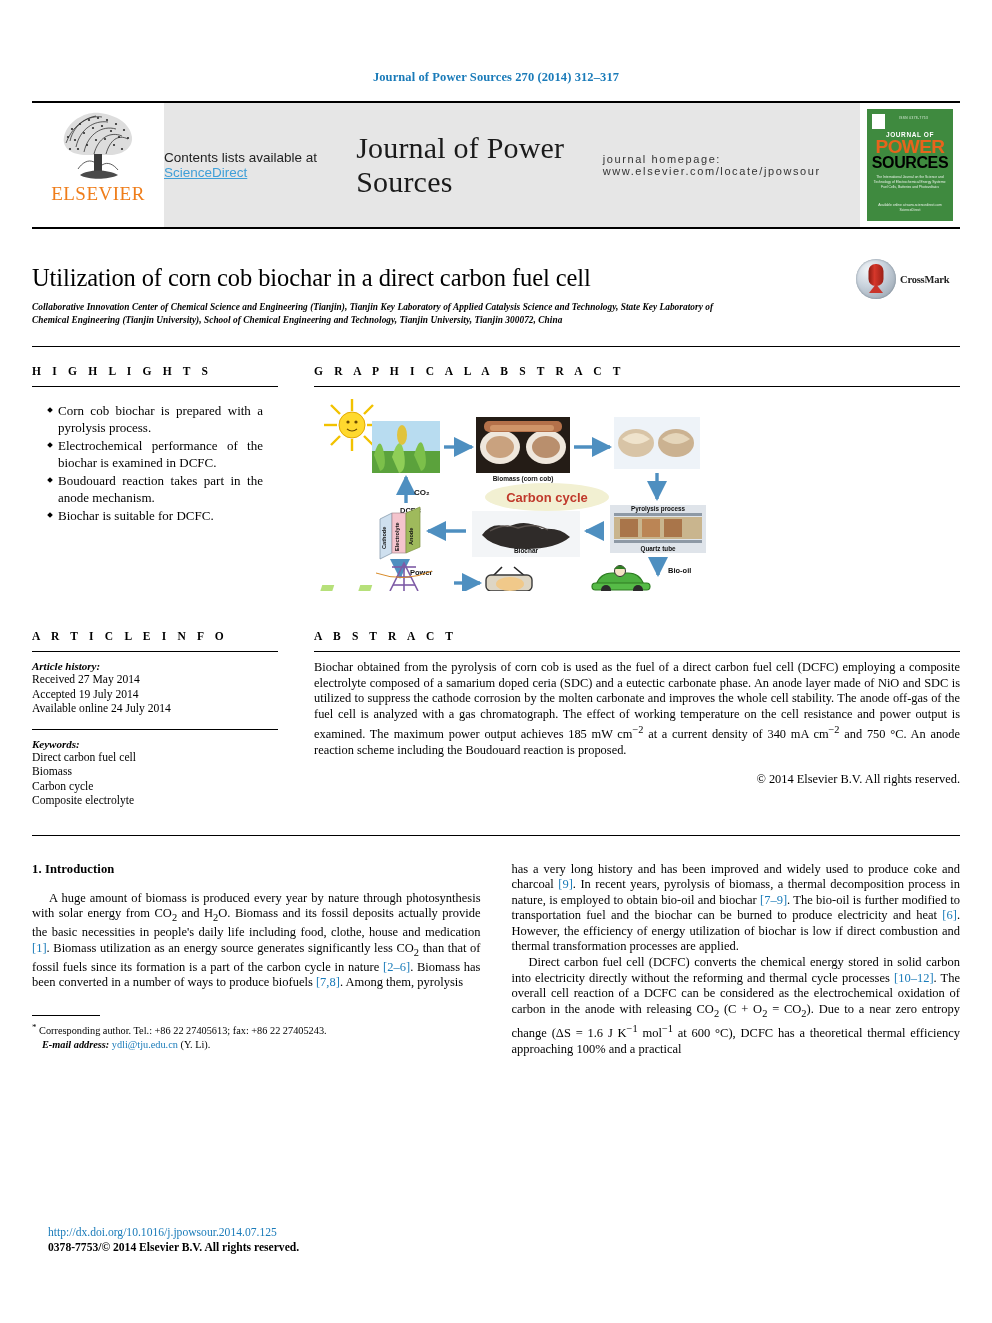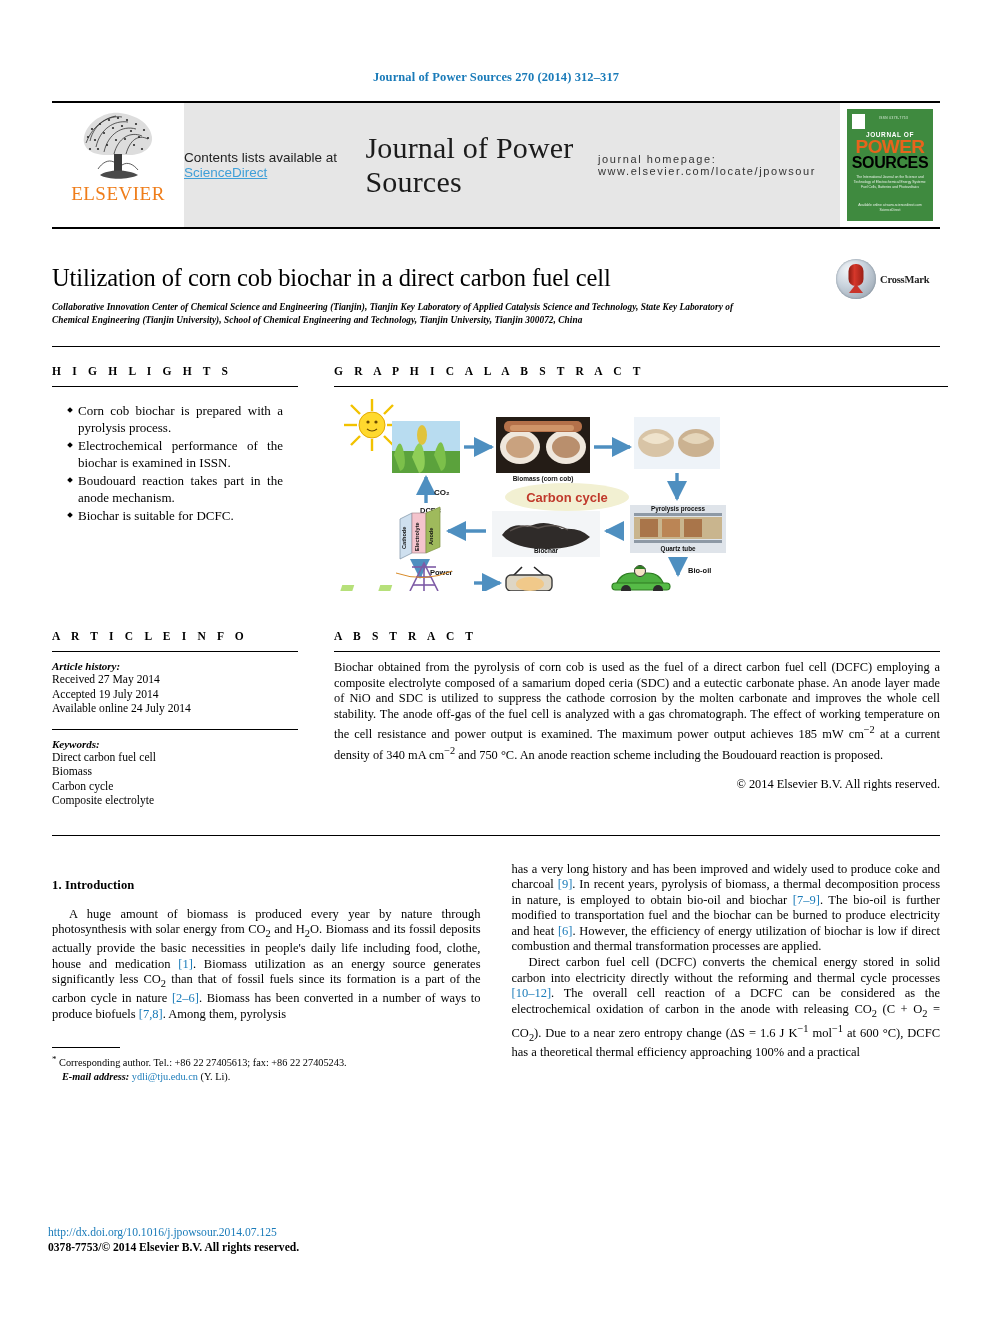--- a/index.html
+++ b/index.html
@@ -13,21 +13,21 @@
     font-family: "Liberation Serif", serif;
     color: #000;
     position: relative;
     overflow: hidden;
   }
   .page {
     position: relative;
     width: 992px;
     height: 1323px;
     box-sizing: border-box;
-    padding: 0 52px;
+    padding: 0 32px;
   }
 
   
   .running-head {
     text-align: center;
     color: #1a7bb9;
     font-size: 12.5px;
     font-weight: bold;
     padding-top: 70px;
     letter-spacing: .1px;
@@ -270,21 +270,21 @@
   
   .body-cols {
     display: flex;
     gap: 31px;
     margin-top: 26px;
   }
   .bcol { flex: 1 1 0; min-width: 0; position: relative; }
   h2.sec-title {
     font-size: 12.6px;
     font-weight: bold;
-    margin: 16px 0 14px 0;
+    margin: 0 0 14px 0;
     letter-spacing: .1px;
   }
   .para {
     font-size: 12.5px;
     line-height: 15.6px;
     text-align: justify;
     text-indent: 17px;
     margin: 0;
   }
   .para + .para { margin-top: 0; }
@@ -419,21 +419,21 @@
   </div>
 
   <div class="rule-thin"></div>
 
   <div class="panels">
     <div class="col-left">
       <div class="sec-head">H I G H L I G H T S</div>
       <div class="sec-rule"></div>
       <ul class="highlights">
         <li>Corn cob biochar is prepared with a pyrolysis process.</li>
-        <li>Electrochemical performance of the biochar is examined in ISSN.</li>
+        <li>Electrochemical performance of the biochar is examined in DCFC.</li>
         <li>Boudouard reaction takes part in the anode mechanism.</li>
         <li>Biochar is suitable for DCFC.</li>
       </ul>
     </div>
 
     <div class="col-right">
       <div class="sec-head">G R A P H I C A L   A B S T R A C T</div>
       <div class="sec-rule"></div>
 
       <div class="ga-figure">

